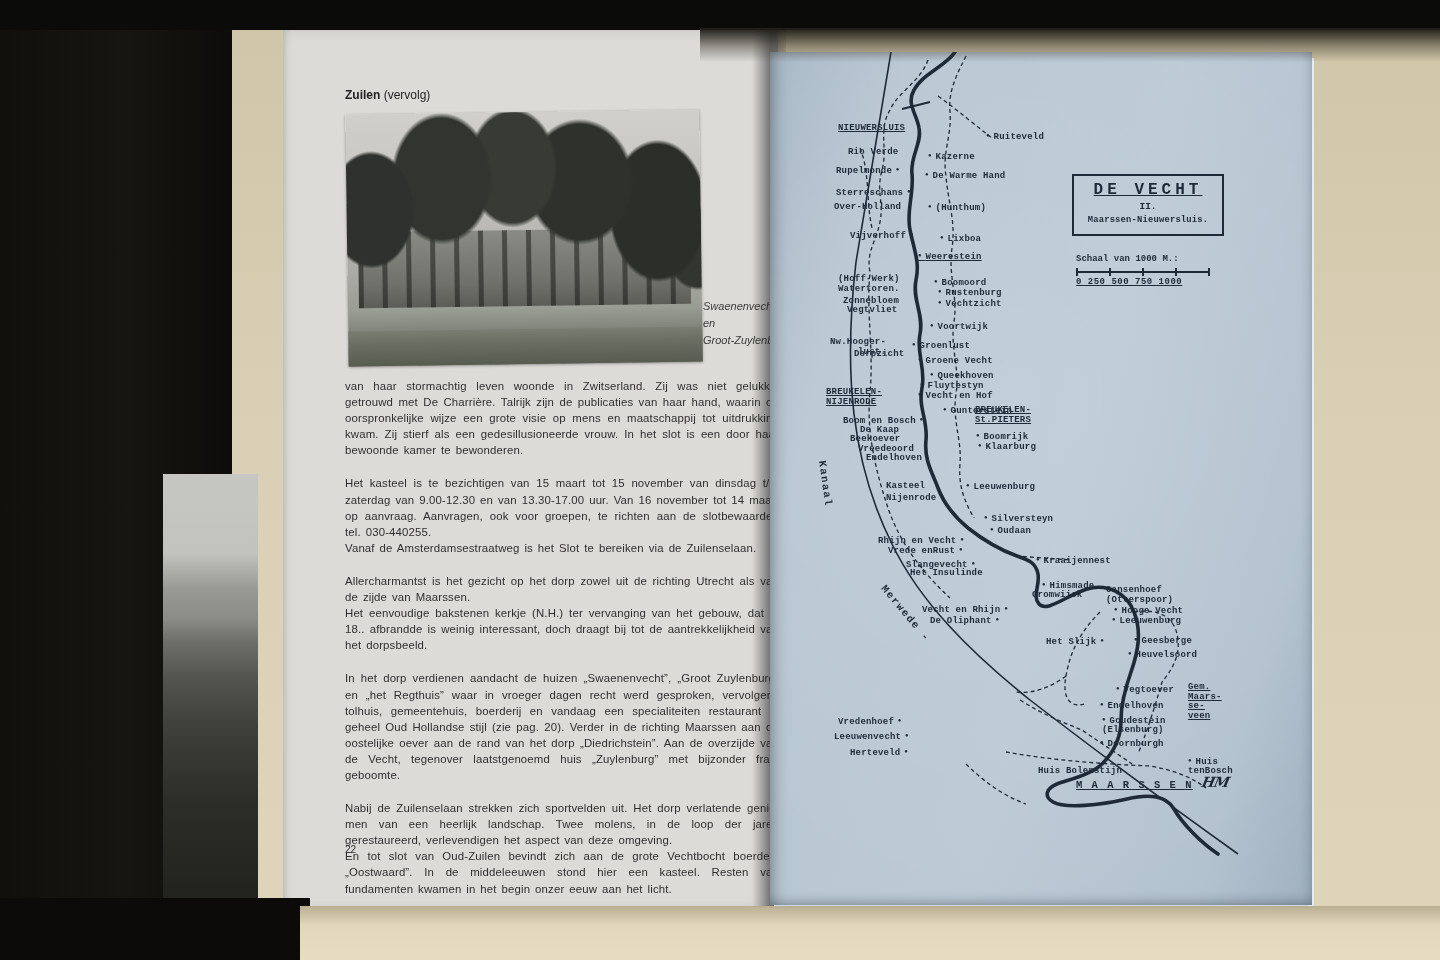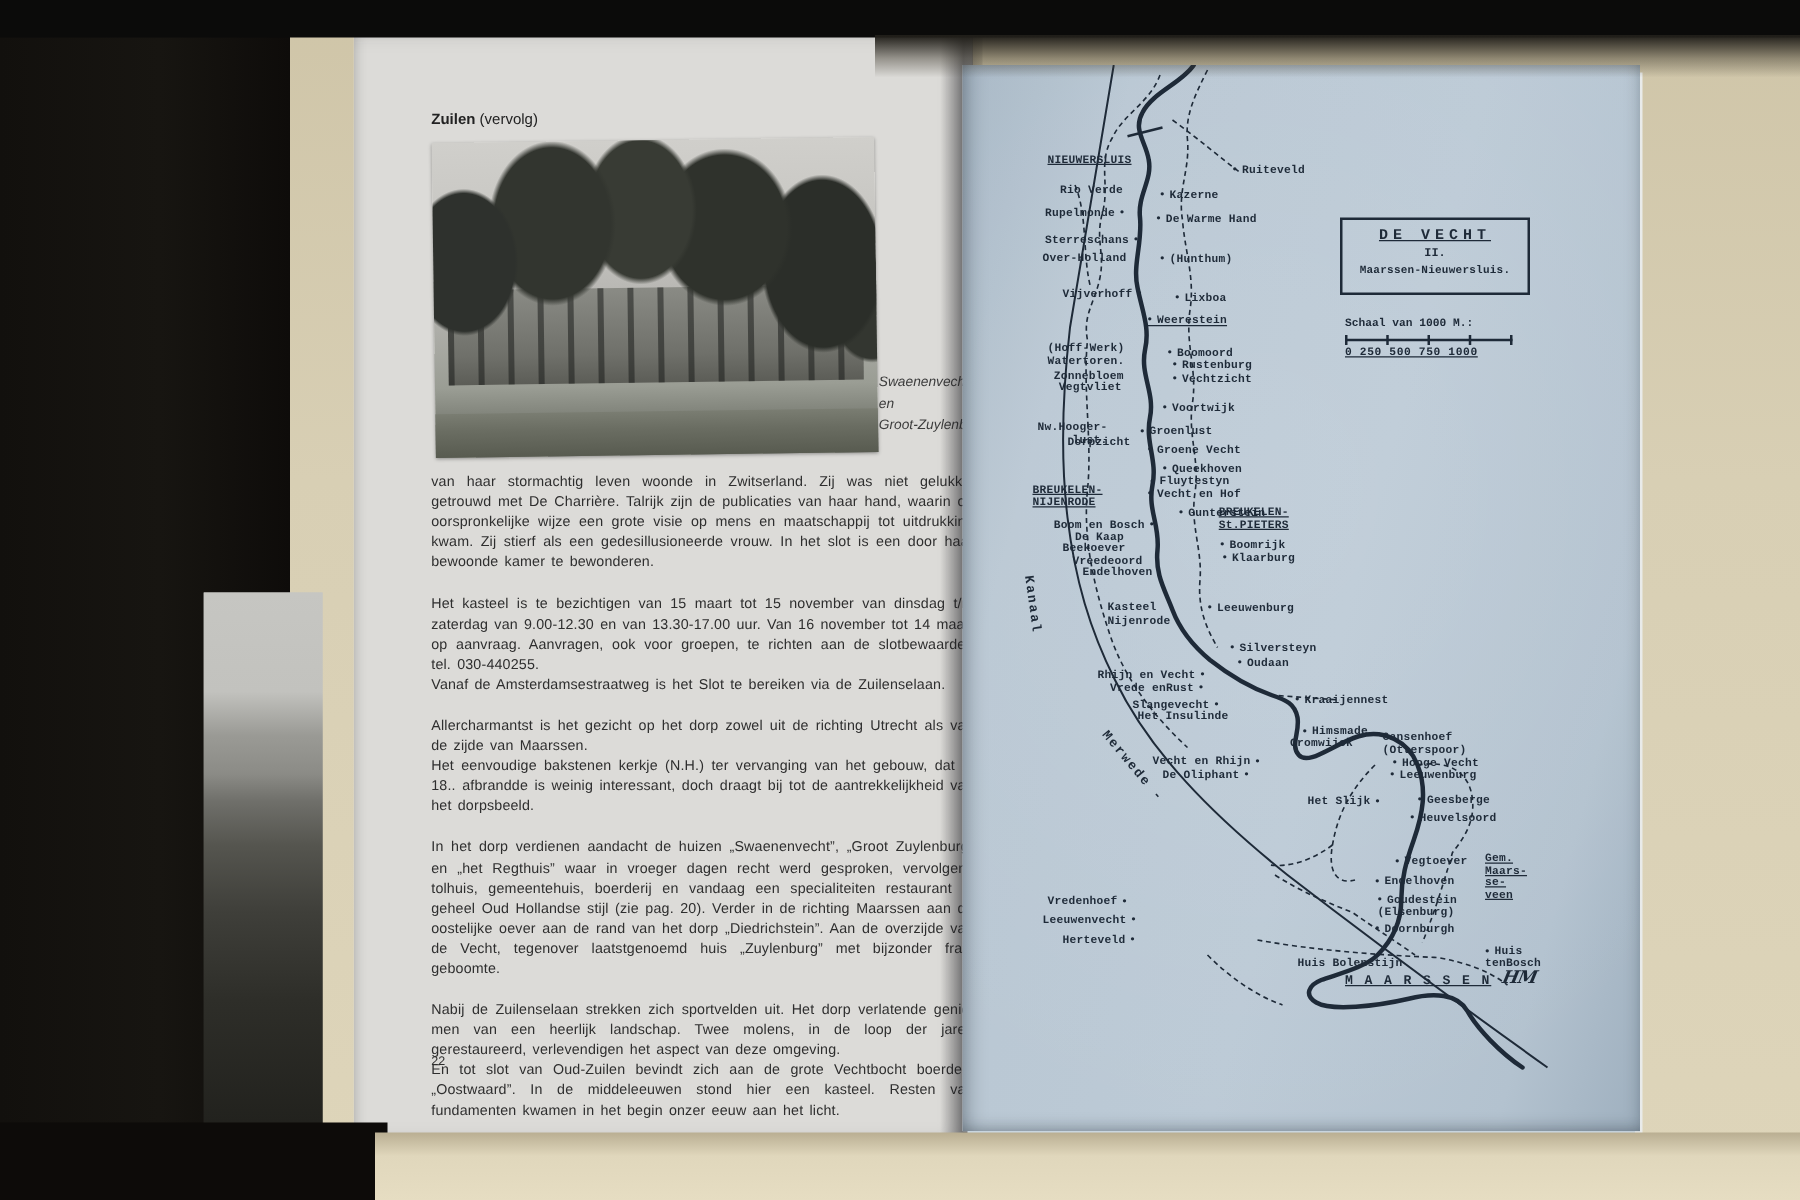--- a/index.html
+++ b/index.html
@@ -74,21 +74,21 @@
   .map-svg{position:absolute;left:0;top:0;}
   .ml{position:absolute;font-family:"Liberation Mono","DejaVu Sans Mono",monospace;
       font-size:9px;font-weight:700;letter-spacing:.2px;color:#1e2a38;white-space:pre;line-height:9.5px;
       transform-origin:left top;}
   .ml-u{text-decoration:underline;}
   .mdot{font-size:6px;vertical-align:1.5px;}
   .big{font-size:10.5px;letter-spacing:1.5px;}
   .sig{font-family:"DejaVu Serif",serif;font-style:italic;font-weight:700;font-size:14px;letter-spacing:-1px;transform:skewX(-12deg);}
   .map-titlebox{position:absolute;left:302px;top:122px;width:152px;height:62px;border:2px solid #1e2a38;
       text-align:center;font-family:"Liberation Mono","DejaVu Sans Mono",monospace;font-weight:700;color:#1e2a38;padding-top:5px;}
-  .mt1{font-size:12px;letter-spacing:4px;text-decoration:underline;}
+  .mt1{font-size:16px;letter-spacing:4px;text-decoration:underline;}
   .mt2{font-size:9.5px;margin-top:2px;}
   .mt3{font-size:8.8px;margin-top:3px;letter-spacing:.2px;}
   .map-scale{position:absolute;left:306px;top:202px;width:150px;font-family:"Liberation Mono","DejaVu Sans Mono",monospace;
       font-weight:700;color:#1e2a38;font-size:9px;}
   .scale-bar{position:relative;height:9px;margin:3px 0 1px 0;width:134px;}
   .scale-bar .ln{position:absolute;left:0;right:0;top:4px;height:2px;background:#1e2a38;}
   .scale-bar .tk{position:absolute;top:1px;width:2px;height:8px;background:#1e2a38;}
   .scale-nums{font-size:9px;letter-spacing:.5px;text-decoration:underline;}
   .legend{position:absolute;left:56px;top:672px;width:182px;border:1.5px solid #1e2a38;padding:6px 4px 8px 4px;
       font-family:"Liberation Mono","DejaVu Sans Mono",monospace;font-weight:700;color:#1e2a38;font-size:8.8px;text-align:center;}

